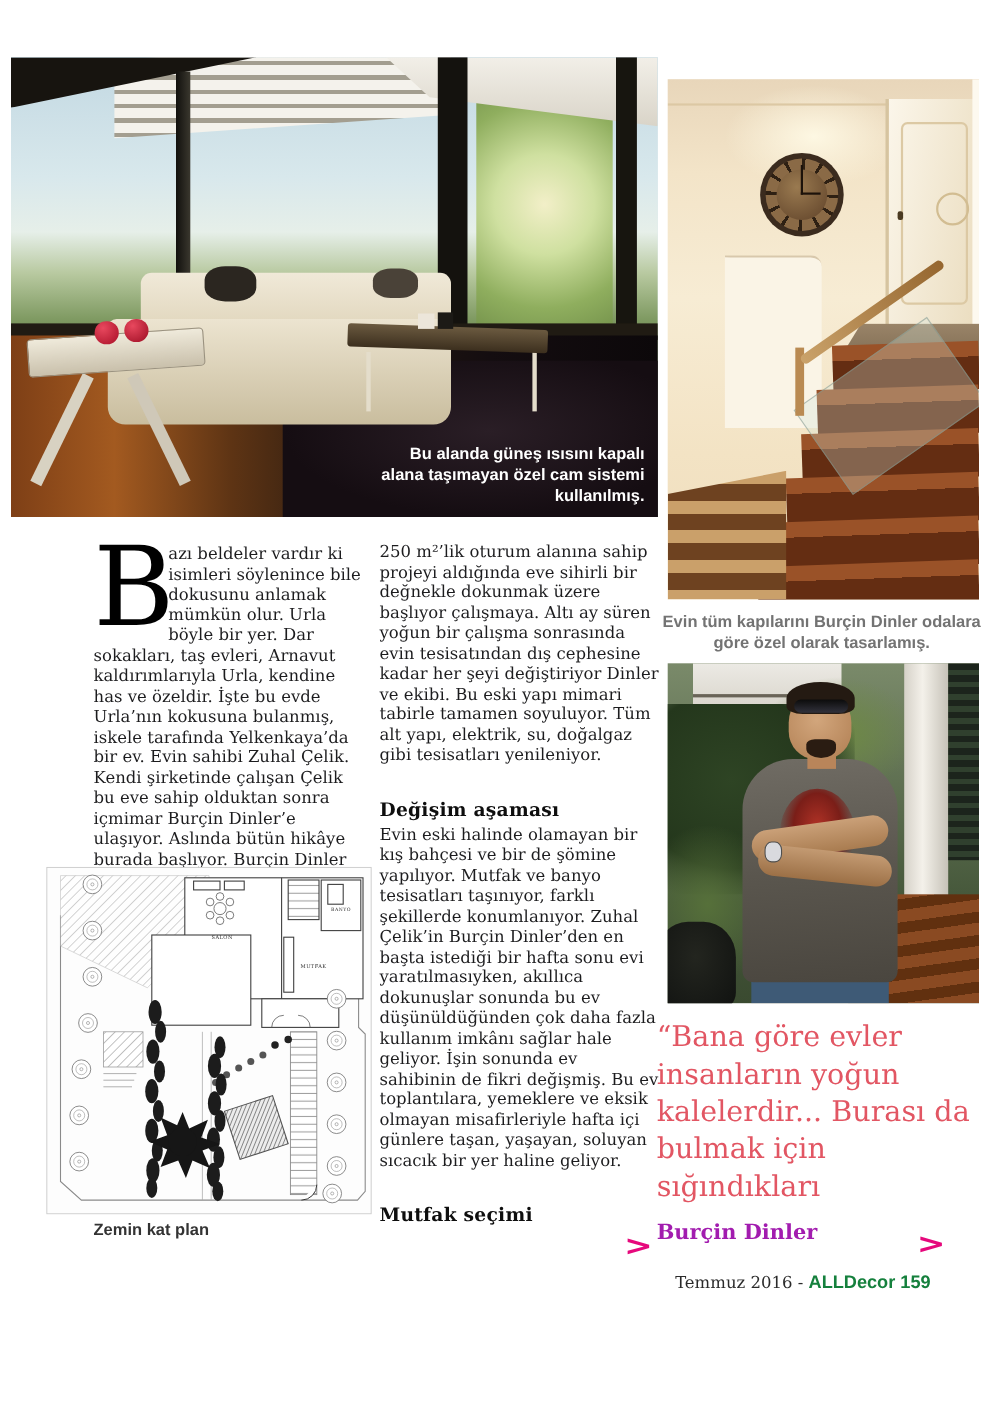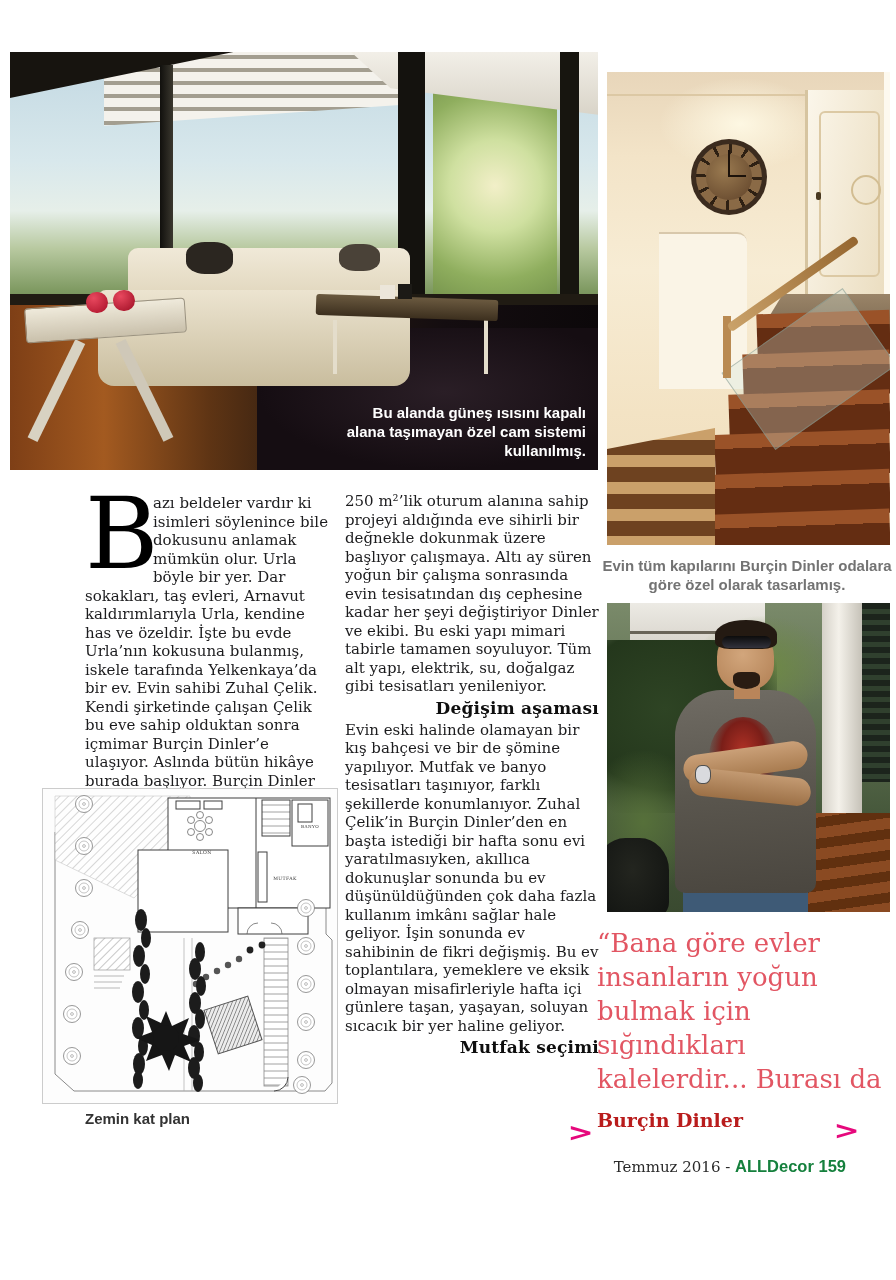--- a/index.html
+++ b/index.html
@@ -90,21 +90,21 @@
   .po-sunglasses{left:40.5%;top:10.8%;width:17.5%;height:3.8%;background:linear-gradient(#0c0c0c,#32323c);border-radius:6px;}
   .po-goatee{left:44.5%;top:22.3%;width:9.5%;height:5.4%;background:#2a1c12;border-radius:30% 30% 52% 52%;}
   .po-jeans{left:27%;top:92.5%;width:44%;height:7.5%;background:#3e5a76;}
 
   
   .col{position:absolute;font-size:15px;line-height:18.5px;text-align:left;}
   .col p{margin:0;}
   .col1{left:85px;top:494px;width:248px;}
   .col2{left:345px;top:492px;width:254px;}
   .dropcap{float:left;font-size:100px;line-height:76px;height:76px;width:62px;margin:2px 6px 0 0;color:#000;}
-  .sec-h{font-weight:bold;font-size:17px;line-height:20px;margin:2px 0 3px;color:#0e0e0e;letter-spacing:.2px;text-align:right;}
+  .sec-h{font-weight:bold;font-size:17px;line-height:20px;margin:31px 0 3px;color:#0e0e0e;letter-spacing:.2px;}
   .caption{font-family:"Liberation Sans",sans-serif;font-weight:bold;}
   .stairs-caption{left:600px;top:556px;width:294px;text-align:center;font-size:15px;line-height:19px;color:#737373;}
   .plan-caption{left:85px;top:1110px;font-size:15px;color:#333;}
   .quote{left:597px;top:926px;width:300px;text-align:left;font-size:26px;line-height:34px;}
   .quote-attr{margin-top:7px;font-weight:bold;font-size:19px;}
   .next-arrow{position:absolute;font-family:"DejaVu Sans",sans-serif;font-weight:bold;font-size:25px;line-height:25px;transform:scaleX(1.25);}
   .footer{position:absolute;top:1157px;right:50px;font-size:15px;color:#2a2a2a;}
   .footer .brand{font-family:"Liberation Sans",sans-serif;font-weight:bold;font-size:16.5px;color:#15803d;}
 
   .floor-plan{left:42px;top:788px;width:296px;height:316px;}
@@ -330,23 +330,23 @@
         <use href="#tree" x="264" y="272"></use>
         <use href="#tree" x="260" y="297"></use>
     </svg>
   </div>
 
   <div class="abs caption plan-caption">Zemin kat plan</div>
 
   <div class="abs quote" style="color:#e25663;">
     <div>“Bana göre evler</div>
     <div>insanların yoğun</div>
+    <div>kalelerdir... Burası da</div>
     <div>bulmak için sığındıkları</div>
-    <div>kalelerdir... Burası da</div>
-    <div class="quote-attr" style="color:#b91c1c;">Burçin Dinler</div>
+    <div class="quote-attr" style="color:#a21caf;">Burçin Dinler</div>
   </div>
 
   <div class="next-arrow" style="left:570px;top:1120px;color:#e6087c;">&gt;</div>
   <div class="next-arrow" style="left:836px;top:1118px;color:#e6087c;">&gt;</div>
 
   <div class="footer">
     <span>Temmuz 2016 - </span><span class="brand">ALLDecor 159</span>
   </div>
 
 </div>

